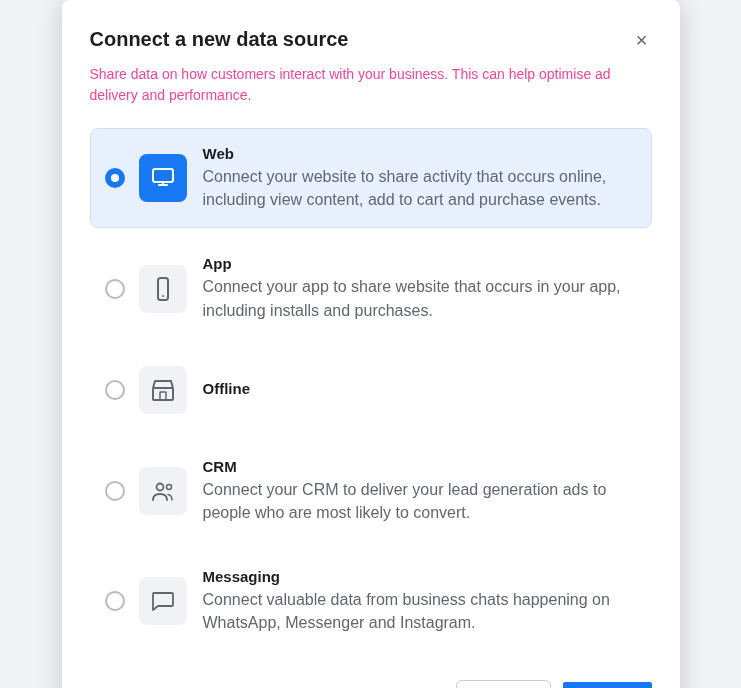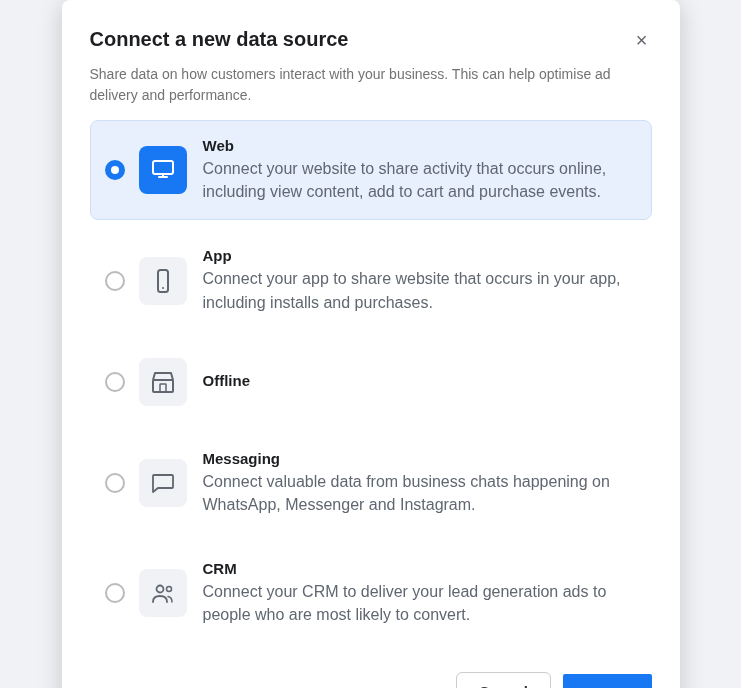--- a/index.html
+++ b/index.html
@@ -37,22 +37,22 @@
       background: none;
       border: none;
       cursor: pointer;
       font-size: 20px;
       color: #606770;
       line-height: 1;
       padding: 2px 4px;
     }
     .dialog-subtitle {
       font-size: 14px;
-      color: #737373;
-      margin-bottom: 14px;
+      color: #ec4899;
+      margin-bottom: 22px;
       line-height: 1.5;
     }
     .options-list {
       display: flex;
       flex-direction: column;
       gap: 10px;
       flex: 1;
     }
     .option-row {
       display: flex;
@@ -209,43 +209,43 @@
       <div class="option-text">
         <div class="option-title">Offline</div>
       </div>
     </div>
 
     <div class="option-row">
       <div class="radio-circle"></div>
       <div class="option-icon-wrap">
 
         <svg width="26" height="26" viewBox="0 0 26 26" fill="none">
-          <path d="M4 5h18a1 1 0 011 1v11a1 1 0 01-1 1H8l-5 4V6a1 1 0 011-1z" stroke="#606770" stroke-width="1.8" fill="none" stroke-linejoin="round"></path>
-        </svg>
-      </div>
-      <div class="option-text">
-        <div class="option-title">Messaging</div>
-        <div class="option-desc">Connect valuable data from business chats happening on WhatsApp, Messenger and Instagram.</div>
-      </div>
-    </div>
-
-    <div class="option-row">
-      <div class="radio-circle"></div>
-      <div class="option-icon-wrap">
-
-        <svg width="26" height="26" viewBox="0 0 26 26" fill="none">
           <circle cx="10" cy="9" r="3.5" stroke="#606770" stroke-width="1.8" fill="none"></circle>
           <path d="M3 22c0-4 3-6 7-6s7 2 7 6" stroke="#606770" stroke-width="1.8" fill="none" stroke-linecap="round"></path>
           <circle cx="19" cy="9" r="2.5" stroke="#606770" stroke-width="1.5" fill="none"></circle>
           <path d="M22 22c0-3-1.5-5-4-5.5" stroke="#606770" stroke-width="1.5" fill="none" stroke-linecap="round"></path>
         </svg>
       </div>
       <div class="option-text">
         <div class="option-title">CRM</div>
         <div class="option-desc">Connect your CRM to deliver your lead generation ads to people who are most likely to convert.</div>
+      </div>
+    </div>
+
+    <div class="option-row">
+      <div class="radio-circle"></div>
+      <div class="option-icon-wrap">
+
+        <svg width="26" height="26" viewBox="0 0 26 26" fill="none">
+          <path d="M4 5h18a1 1 0 011 1v11a1 1 0 01-1 1H8l-5 4V6a1 1 0 011-1z" stroke="#606770" stroke-width="1.8" fill="none" stroke-linejoin="round"></path>
+        </svg>
+      </div>
+      <div class="option-text">
+        <div class="option-title">Messaging</div>
+        <div class="option-desc">Connect valuable data from business chats happening on WhatsApp, Messenger and Instagram.</div>
       </div>
     </div>
 
   </div>
 
   <div class="dialog-footer">
     <button class="btn-cancel">Cancel</button>
     <button class="btn-next">Next</button>
   </div>
 </div>

